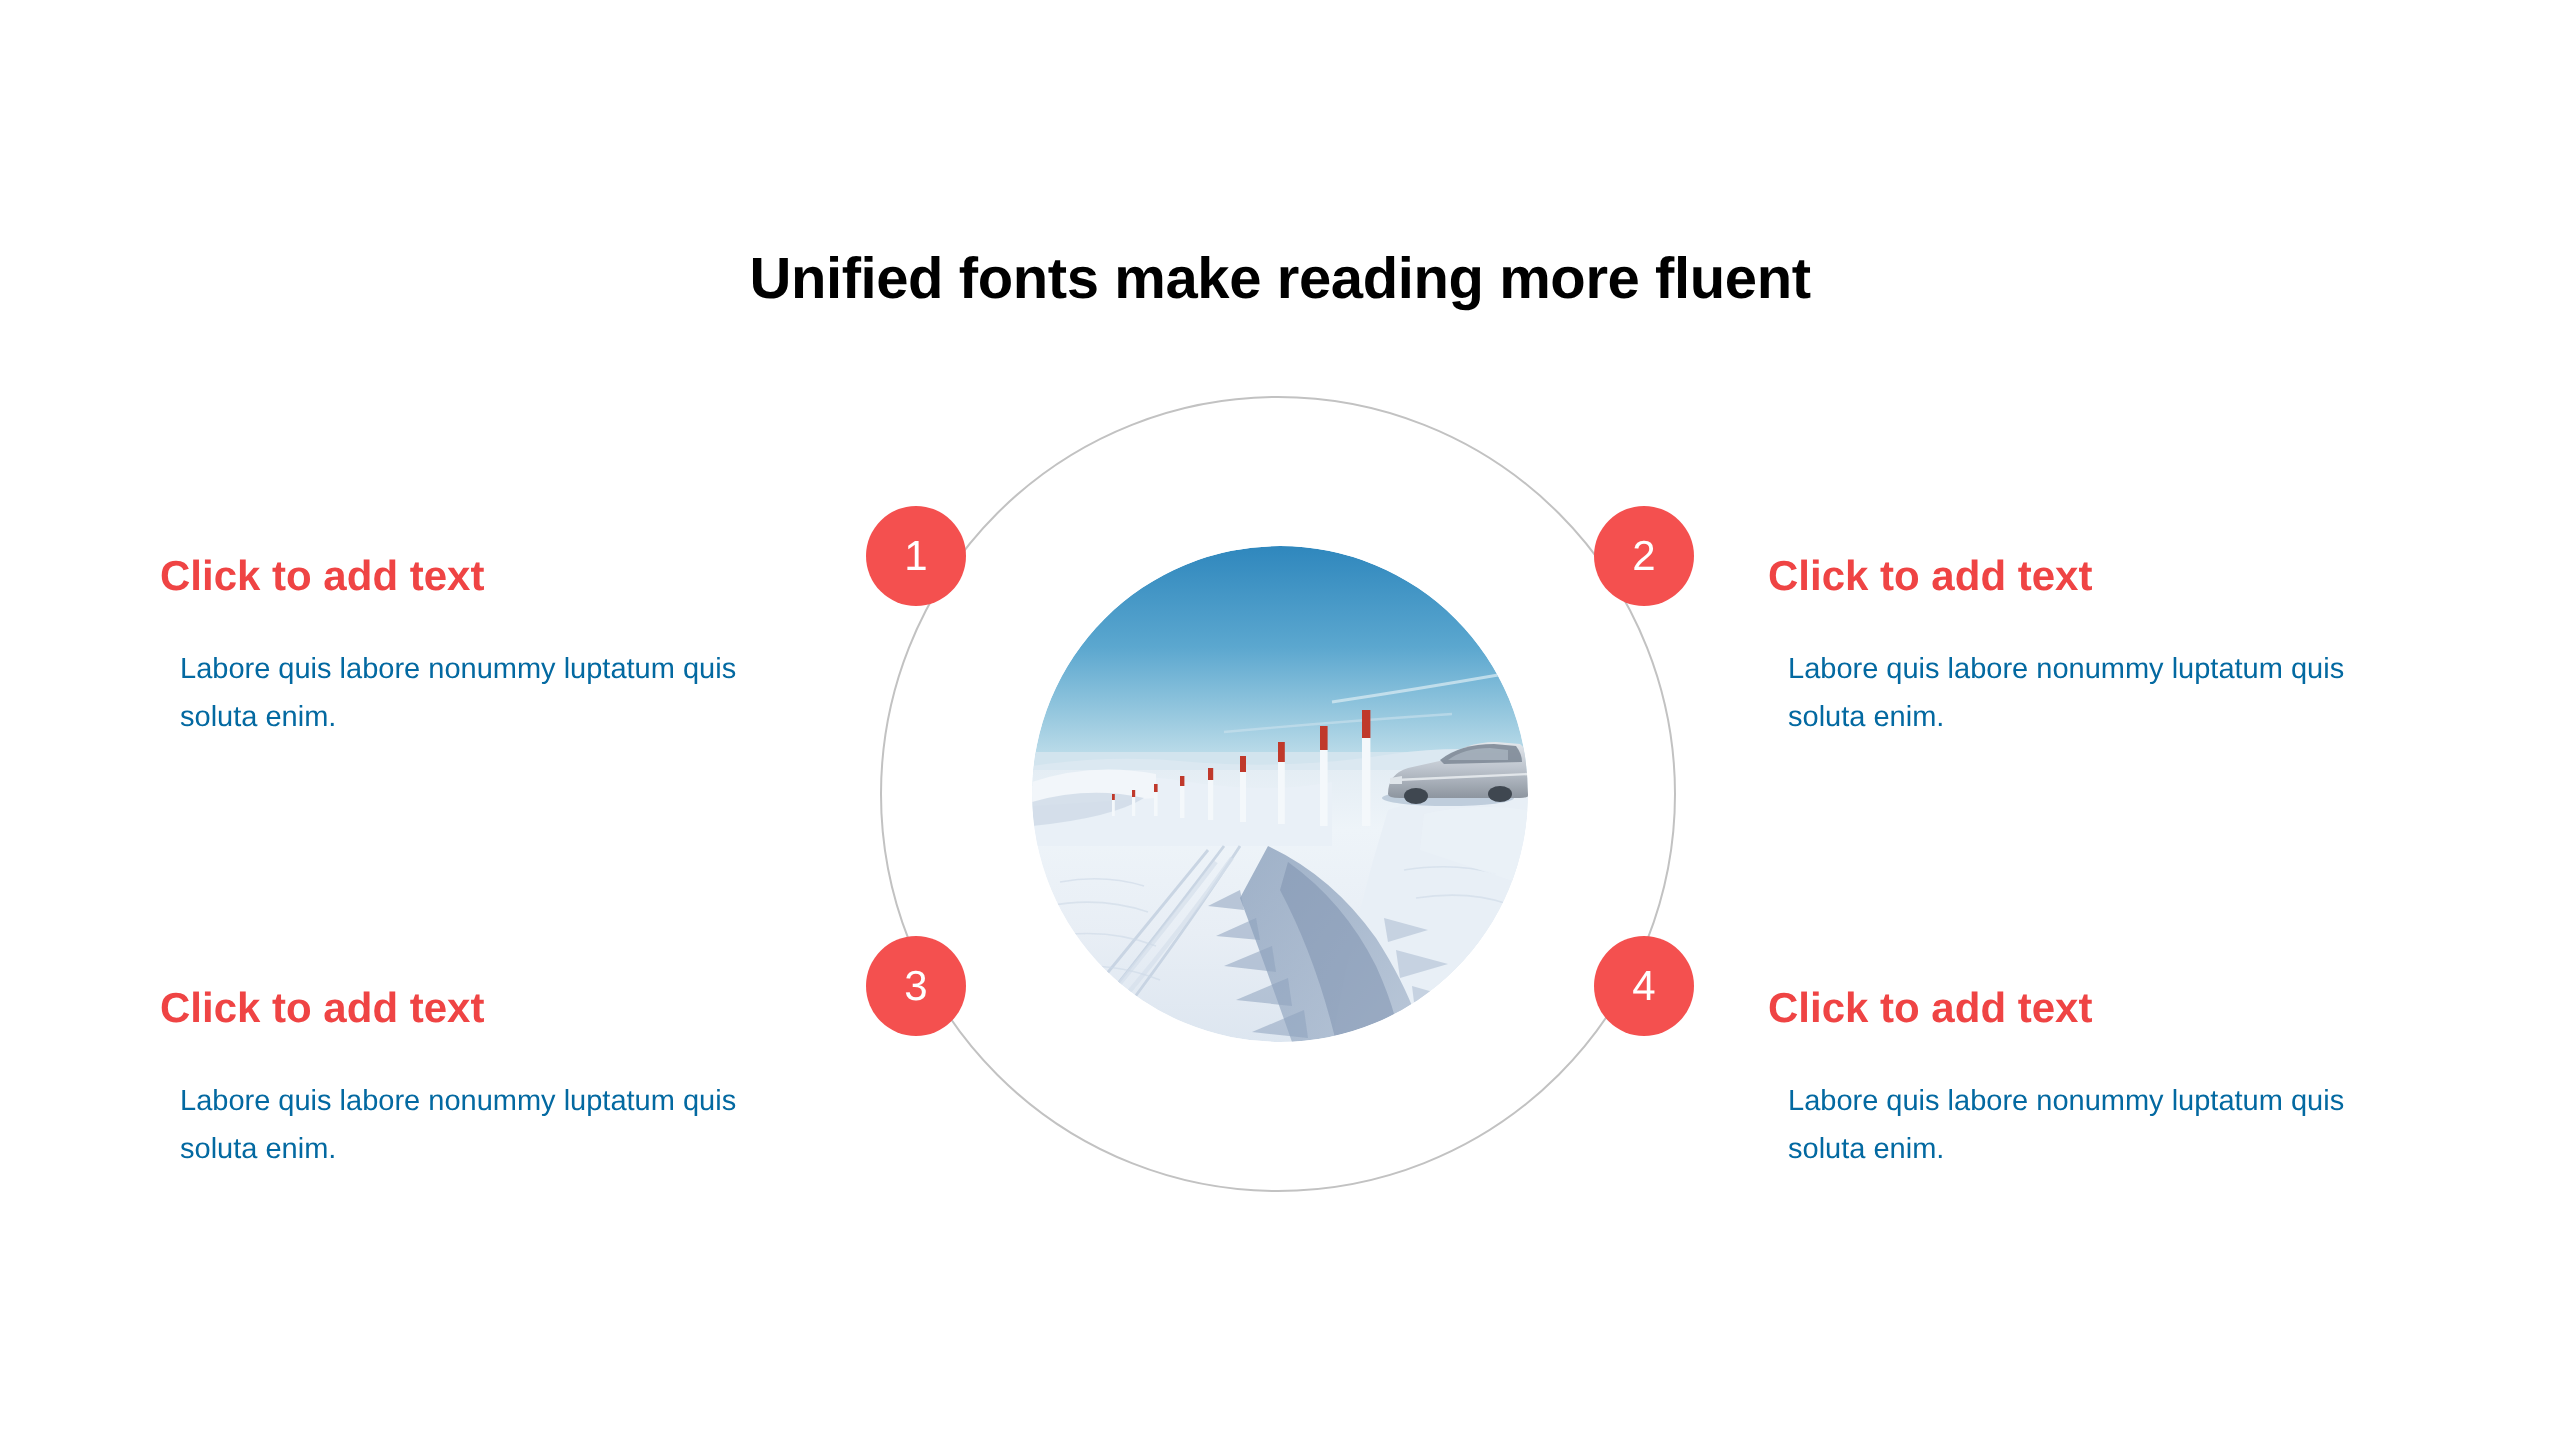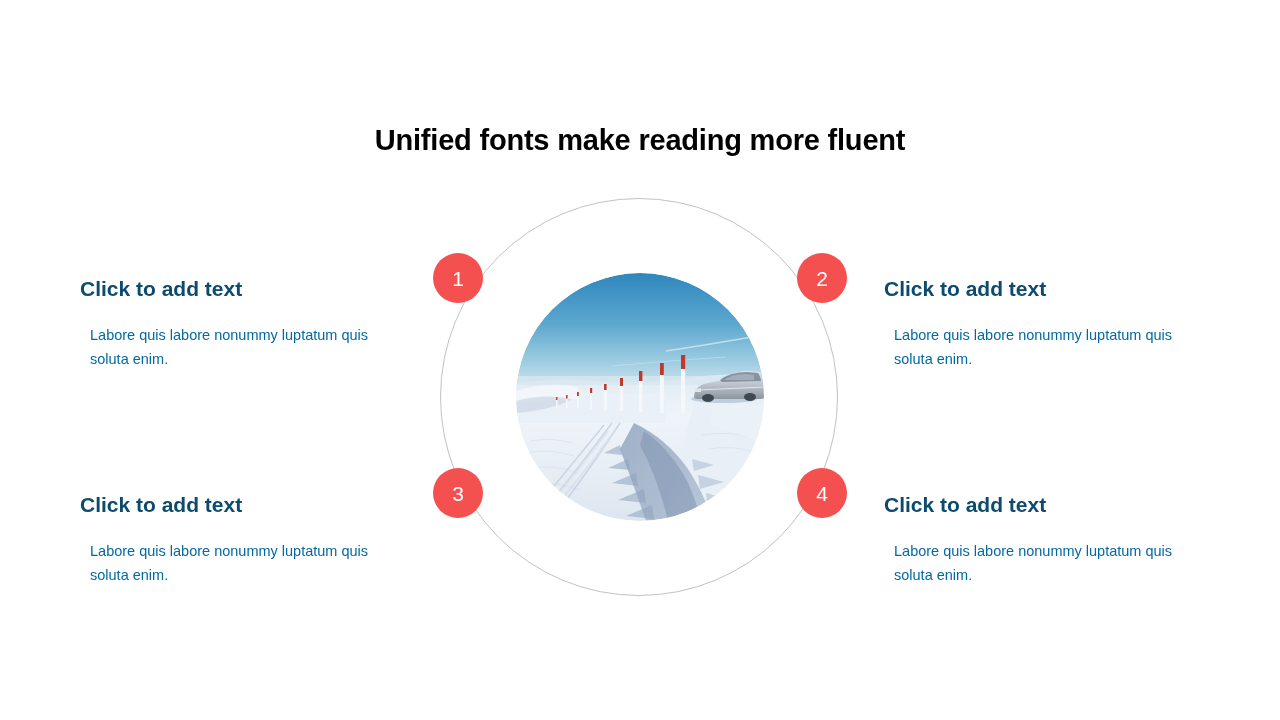--- a/index.html
+++ b/index.html
@@ -83,21 +83,21 @@
   #badge-4 { left: 357px; top: 270px; }
 
   
   .text-block {
     position: absolute;
     width: 330px;
   }
   .block-heading {
     font-size: 21px;
     font-weight: bold;
-    color: #0c4a6e;
+    color: #ef4444;
     line-height: 1.1;
     margin: 0;
   }
   .block-body {
     font-size: 14.5px;
     color: #0369a1;
     line-height: 1.62;
     margin: 24px 0 0 0;
     padding-left: 10px;
   }

